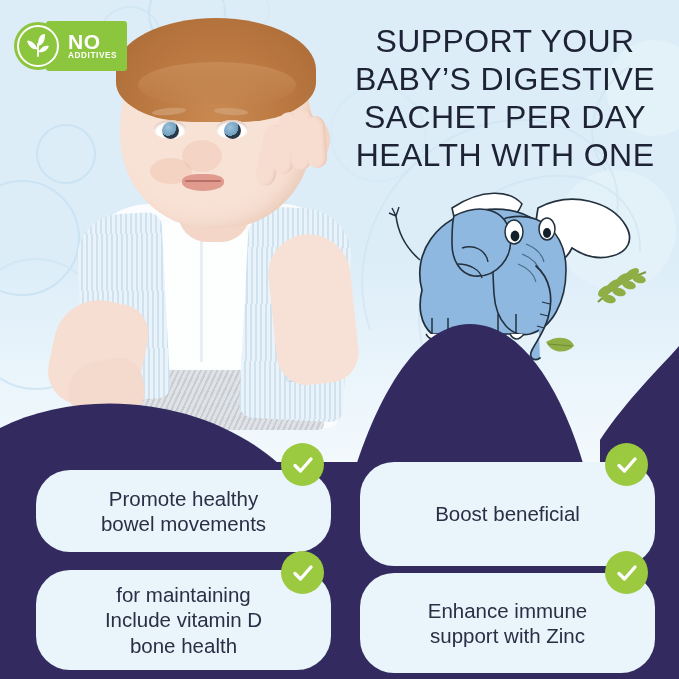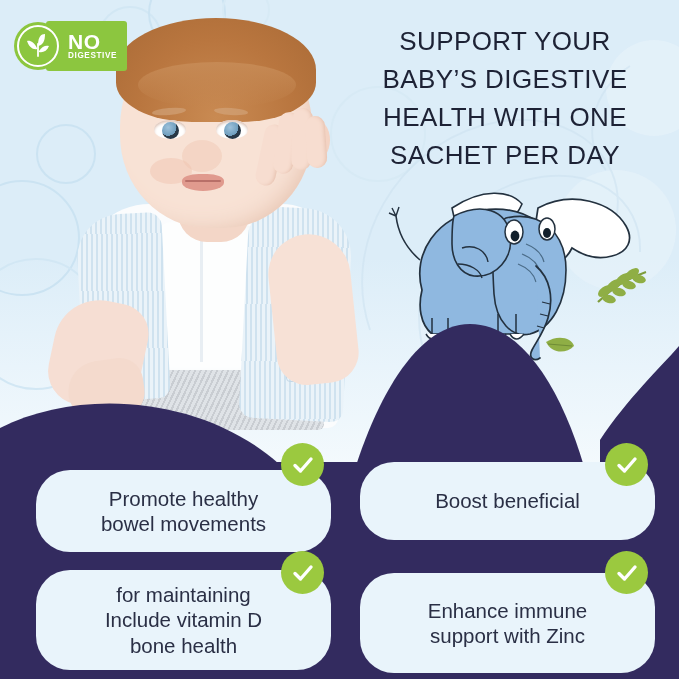--- a/index.html
+++ b/index.html
@@ -71,21 +71,21 @@
   .b-cheek{position:absolute;left:92px;top:150px;width:42px;height:26px;background:#f0c0ac;border-radius:50%;opacity:.45;}
   .b-fingers{position:absolute;left:196px;top:96px;width:66px;height:92px;}
   .fing{position:absolute;width:20px;height:62px;background:#f7ddd0;border-radius:12px;box-shadow:inset -3px 0 4px -2px #e3bca8;}
   .f1{left:6px;top:20px;transform:rotate(12deg);}
   .f2{left:22px;top:8px;transform:rotate(8deg);}
   .f3{left:38px;top:4px;transform:rotate(2deg);}
   .f4{left:52px;top:12px;height:52px;transform:rotate(-4deg);}
 
   
   .headline{position:absolute;left:336px;top:22px;width:338px;text-align:center;
-    color:#1d2235;font-size:26px;line-height:38px;letter-spacing:.4px;font-weight:400;}
+    color:#1d2235;font-size:32px;line-height:38px;letter-spacing:.4px;font-weight:400;}
 
   
   .elephant{position:absolute;left:386px;top:182px;width:252px;height:180px;}
 
   
   .hills{position:absolute;left:0;top:250px;width:679px;height:429px;}
 
   
   .badge{position:absolute;left:14px;top:22px;height:48px;display:flex;align-items:center;}
   .badge-ring{position:relative;width:48px;height:48px;border-radius:50%;background:#8cc63f;
@@ -95,21 +95,21 @@
     display:flex;flex-direction:column;align-items:flex-start;justify-content:center;height:42px;}
   .badge-no{color:#fff;font-size:21px;font-weight:700;line-height:19px;letter-spacing:.5px;}
   .badge-add{color:#fff;font-size:8.2px;font-weight:700;line-height:10px;letter-spacing:.6px;}
 
   
   .cards{position:absolute;left:0;top:0;width:679px;height:679px;}
   .card{position:absolute;background:#e9f4fb;border-radius:34px;
     display:flex;align-items:center;justify-content:center;text-align:center;
     color:#2a2f45;font-size:20.5px;line-height:25.5px;padding:8px 16px;box-sizing:border-box;}
   .c1{left:36px;top:462px;width:295px;height:82px;margin-top:8px;}
-  .c2{left:360px;top:462px;width:295px;height:78px;}
+  .c2{left:360px;top:462px;width:295px;height:104px;}
   .c3{left:36px;top:570px;width:295px;height:100px;}
   .c4{left:360px;top:573px;width:295px;height:100px;}
   .check{position:absolute;width:43px;height:43px;border-radius:50%;background:#9bc93f;
     display:flex;align-items:center;justify-content:center;}
   .ck1{left:281px;top:443px;} .ck2{left:605px;top:443px;}
   .ck3{left:281px;top:551px;} .ck4{left:605px;top:551px;}
   .check svg{display:block;}
 </style>
 </head>
 <body>
@@ -232,37 +232,37 @@
     <path d="M324 429 C 318 300, 378 74, 470 74 C 560 74, 616 270, 610 429 Z" fill="#332b5f"></path>
 
     <path d="M0 429 L0 178 C 90 132, 230 150, 300 236 C 330 274, 338 340, 338 429 Z" fill="#332b5f"></path>
 
     <rect x="0" y="212" width="679" height="217" fill="#332b5f"></rect>
   </svg>
 
   <div class="badge">
     <div class="badge-plate" style="order:2;">
       <span class="badge-no">NO</span>
-      <span class="badge-add">DIGESTIVE</span>
+      <span class="badge-add">ADDITIVES</span>
     </div>
     <div class="badge-ring" style="order:1;">
       <svg width="28" height="28" viewBox="0 0 28 28">
         <path d="M14 24 L14 12" stroke="#fff" stroke-width="1.8" fill="none" stroke-linecap="round"></path>
         <path d="M14 13 C 14 5, 17 2, 21 2 C 21 9, 19 13, 14 14 Z" fill="#fff"></path>
         <path d="M13 16 C 10 10, 6 8, 3 9 C 5 15, 9 18, 13 17 Z" fill="#fff"></path>
         <path d="M15 19 C 18 14, 22 13, 25 14 C 23 19, 19 21, 15 20 Z" fill="#fff"></path>
       </svg>
     </div>
   </div>
 
   <div class="headline">
     <div>SUPPORT YOUR</div>
     <div>BABY’S DIGESTIVE</div>
+    <div>SACHET PER DAY</div>
     <div>HEALTH WITH ONE</div>
-    <div>SACHET PER DAY</div>
   </div>
 
   <div class="cards">
 
     <div class="card c1">
       <div>
         <div>Promote healthy</div>
         <div>bowel movements</div>
       </div>
     </div>

